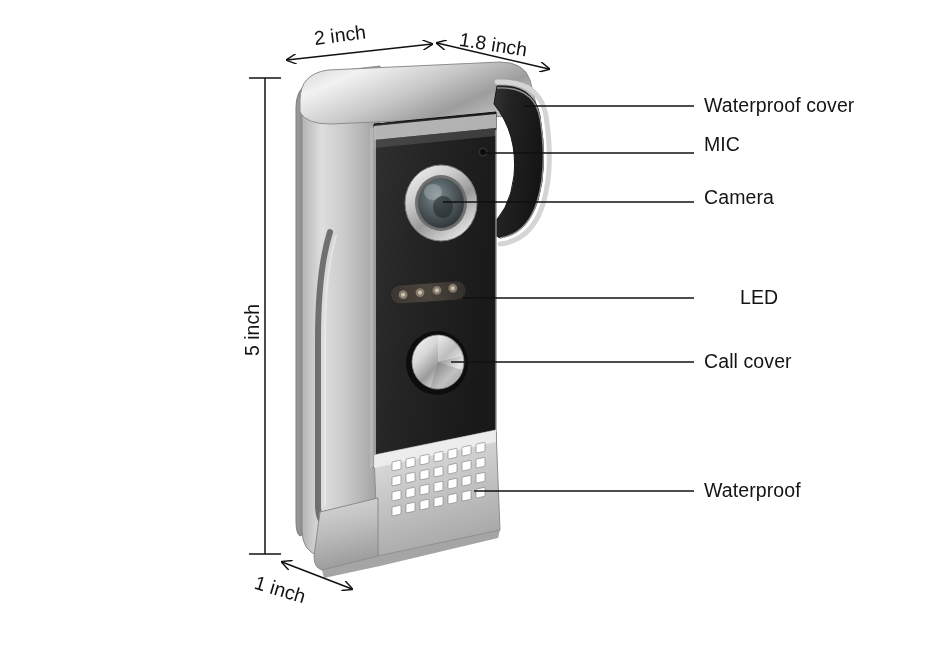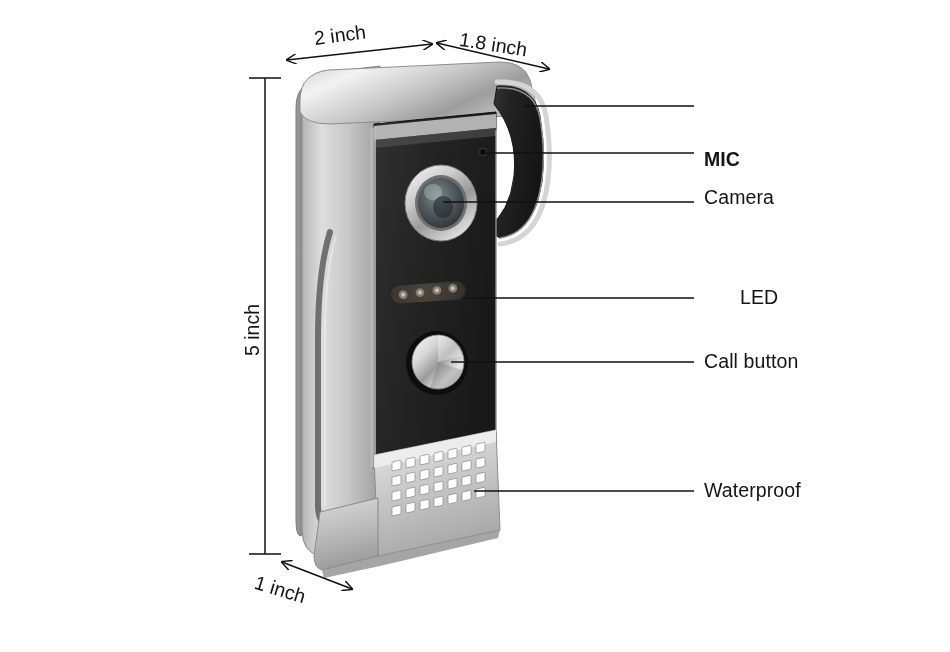--- a/index.html
+++ b/index.html
@@ -271,19 +271,20 @@
       <line x1="451" y1="362" x2="694" y2="362"></line>
       <line x1="474" y1="491" x2="694" y2="491"></line>
     </g>
   </svg>
 
   <div class="dim-label" id="dim-top-left-label">2 inch</div>
   <div class="dim-label" id="dim-top-right-label">1.8 inch</div>
   <div class="dim-label" id="dim-left-label">5 inch</div>
   <div class="dim-label" id="dim-bottom-label">1 inch</div>
 
-  <div class="callout-label" style="left:704px; top:150px;font-weight:bold;">MIC</div>
+  <div class="callout-label" style="left:704px; top:96px;">Waterproof cover</div>
+  <div class="callout-label" style="left:704px; top:135px;">MIC</div>
   <div class="callout-label" style="left:704px; top:188px;">Camera</div>
   <div class="callout-label" style="left:704px; top:288px;margin-left:36px;">LED</div>
-  <div class="callout-label" style="left:704px; top:352px;">Call button</div>
+  <div class="callout-label" style="left:704px; top:352px;">Call cover</div>
   <div class="callout-label" style="left:704px; top:481px;">Waterproof</div>
 
 </div>
 
 </body></html>

